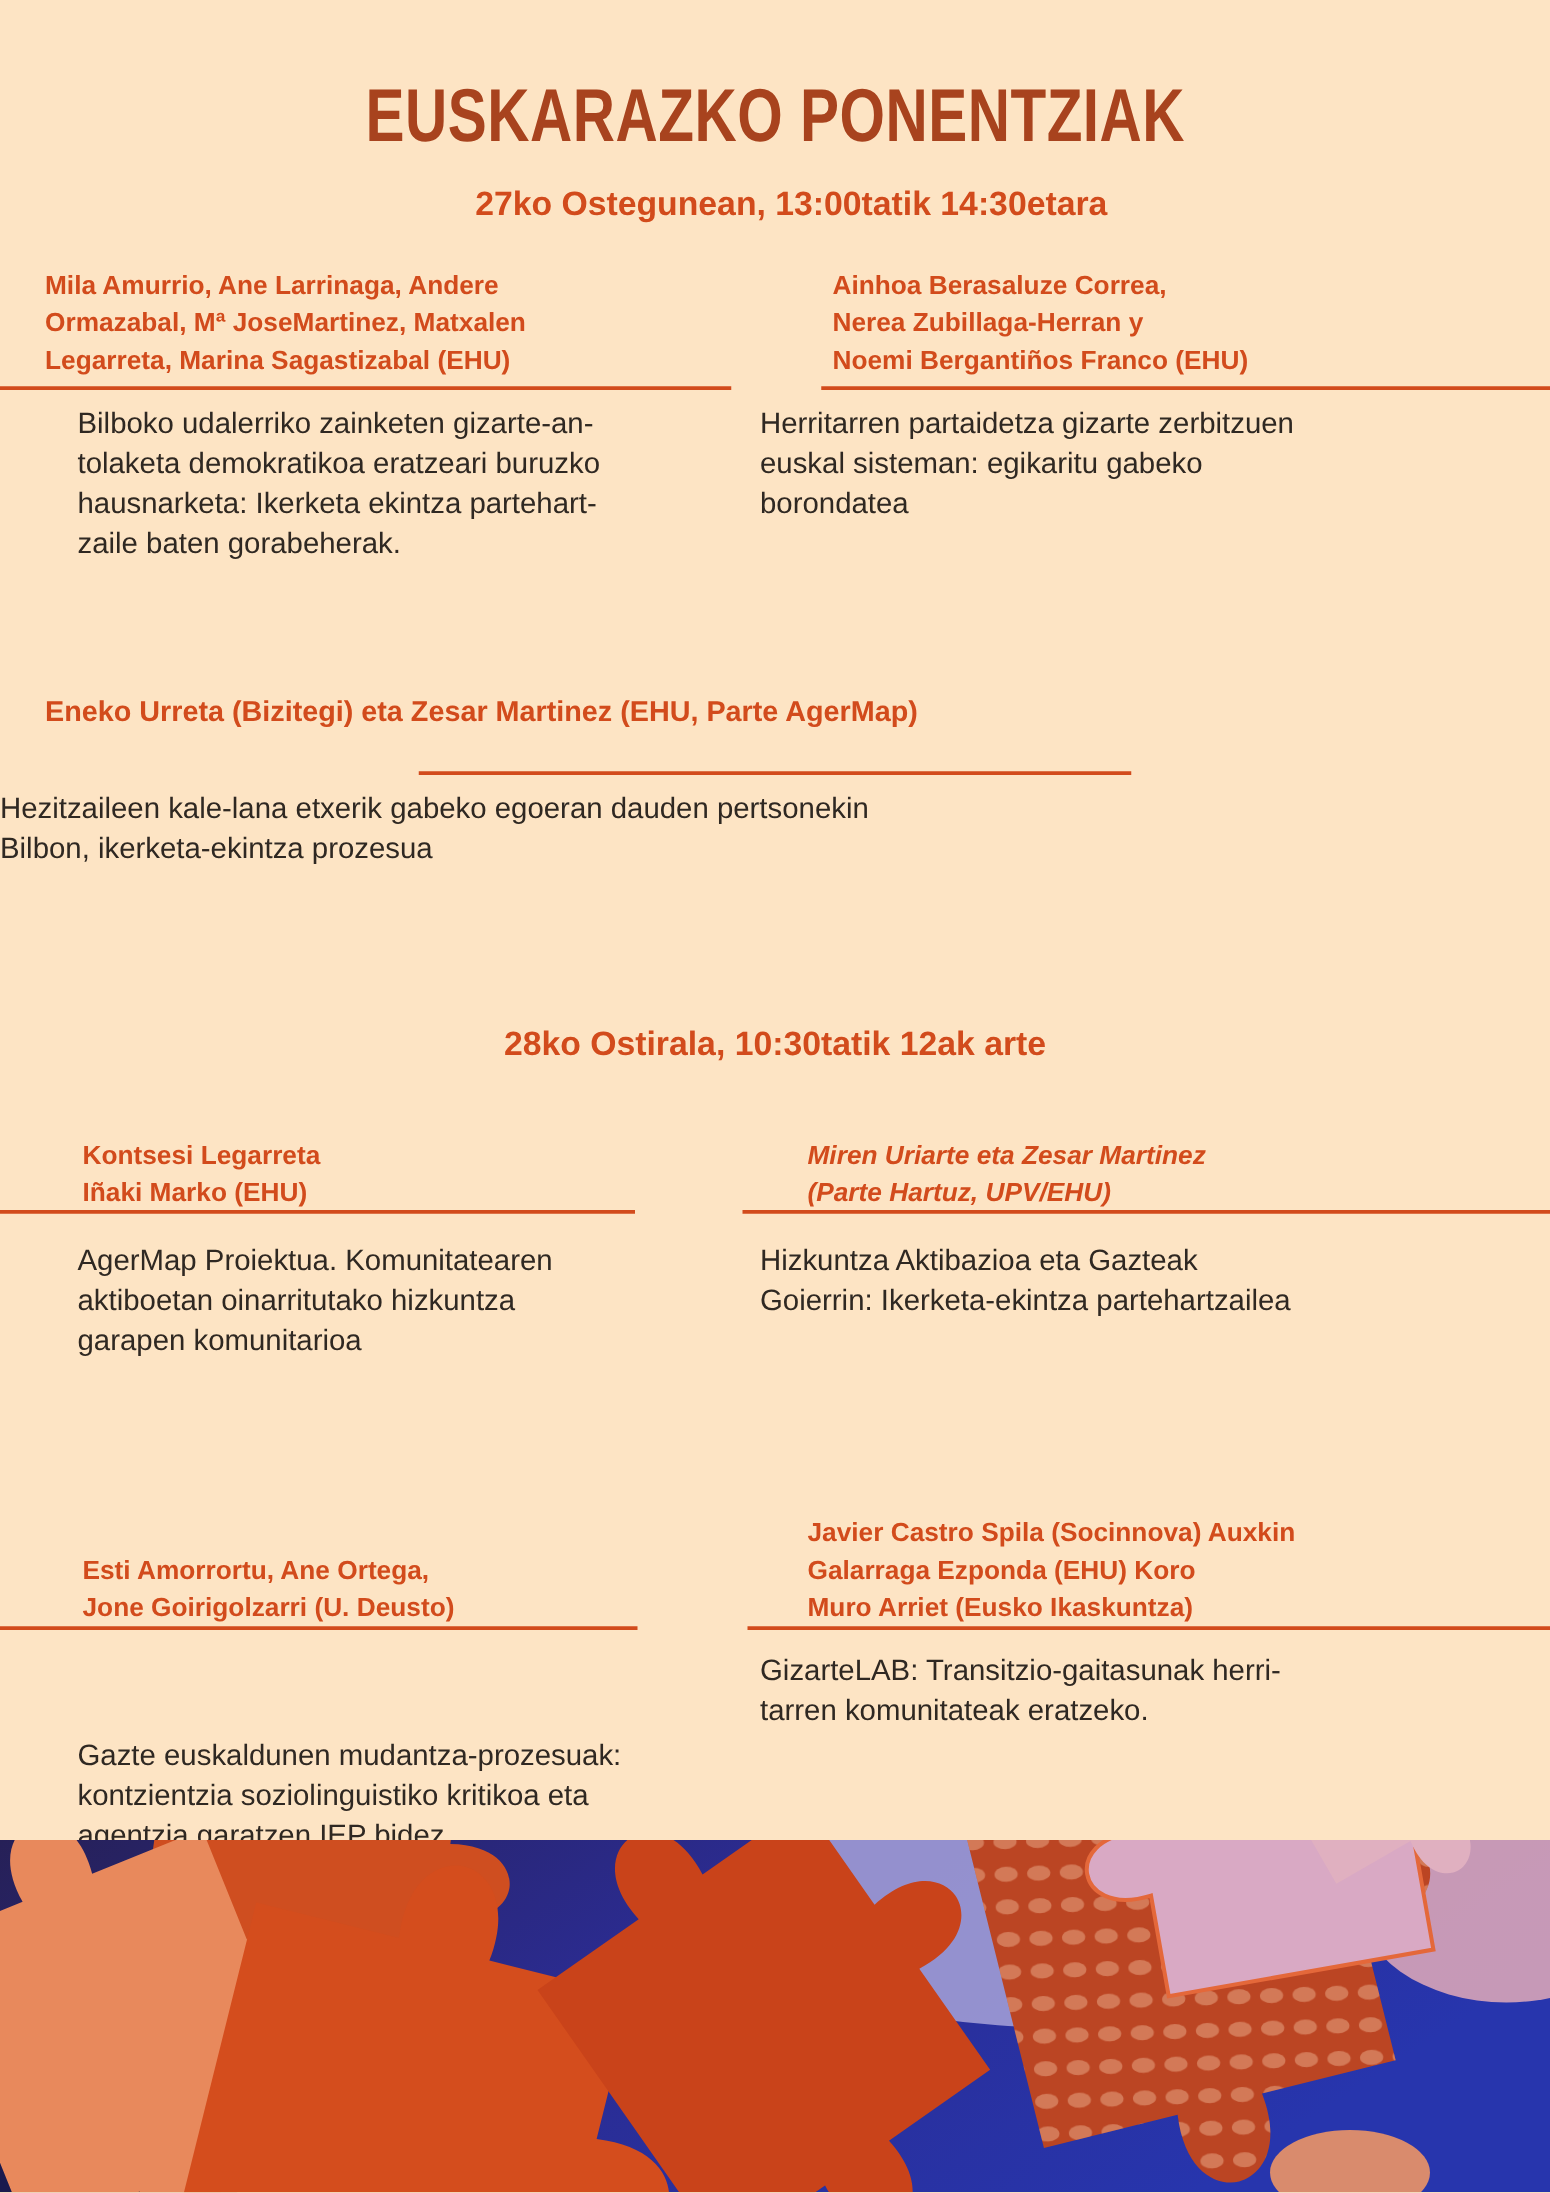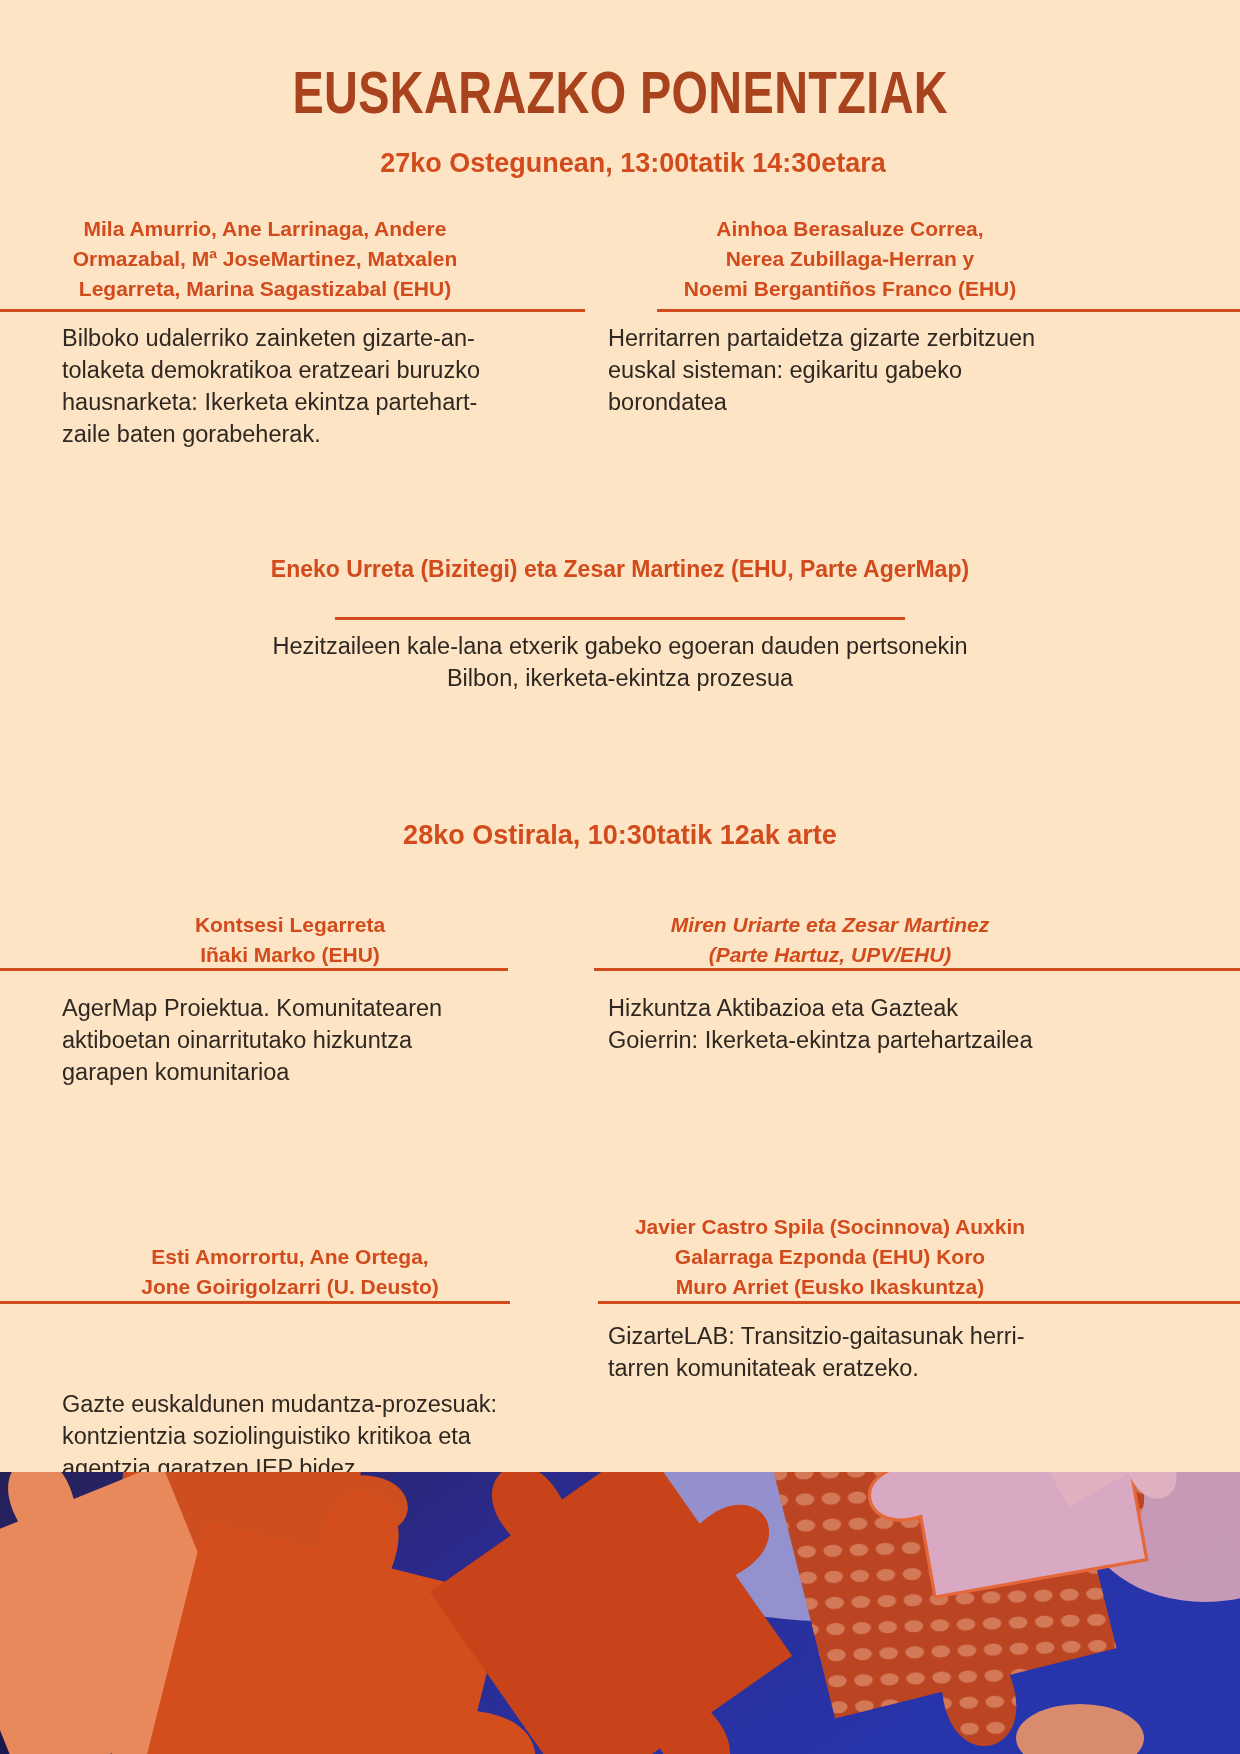--- a/index.html
+++ b/index.html
@@ -31,22 +31,22 @@
     text-align:center; margin:0;
     font-size:27px; font-weight:700;
     color:var(--accent,#d24b1c);
   }
   .h-s1{top:148px;padding-left:13px;}
   .h-s2{top:820px;}
   .authors{
     position:absolute;
     font-size:21px; font-weight:700; line-height:30px;
     color:var(--accent,#d24b1c);
-    text-align:center;
     white-space:pre-line;
+    margin-left:36px;
   }
   .talk-title{
     position:absolute;
     font-size:23.5px; line-height:32px;
     color:var(--body-text,#2f2822);
     white-space:pre-line;
   }
   .rule{
     position:absolute; height:3px; margin:0; border:none;
     background:var(--accent,#d24b1c);
@@ -54,21 +54,21 @@
   
   .a-s1l{top:214px; left:0;   width:530px;}
   .r-s1l{top:309px; left:0;   width:585px;}
   .t-s1l{top:322px; left:62px;  width:470px;}
   .a-s1r{top:214px; left:630px; width:440px;}
   .r-s1r{top:309px; left:657px; width:583px;}
   .t-s1r{top:322px; left:608px; width:480px;}
   
   .a-s1c{top:554px; left:0; width:100%; font-size:23px;}
   .r-s1c{top:617px; left:335px; width:570px;}
-  .t-s1c{top:630px; left:0; width:100%; text-align:center;}
+  .t-s1c{top:630px; left:0; width:100%; text-align:left;}
   
   .a-s2l{top:910px; left:30px;  width:520px;}
   .r-s2l{top:968px; left:0;     width:508px;}
   .t-s2l{top:992px; left:62px;  width:470px;}
   .a-s2r{top:910px; left:610px; width:440px;font-style:italic;}
   .r-s2r{top:968px; left:594px; width:646px;}
   .t-s2r{top:992px; left:608px; width:490px;}
   
   .a-s3l{top:1242px; left:30px;  width:520px;}
   .r-s3l{top:1301px; left:0;     width:510px;}

